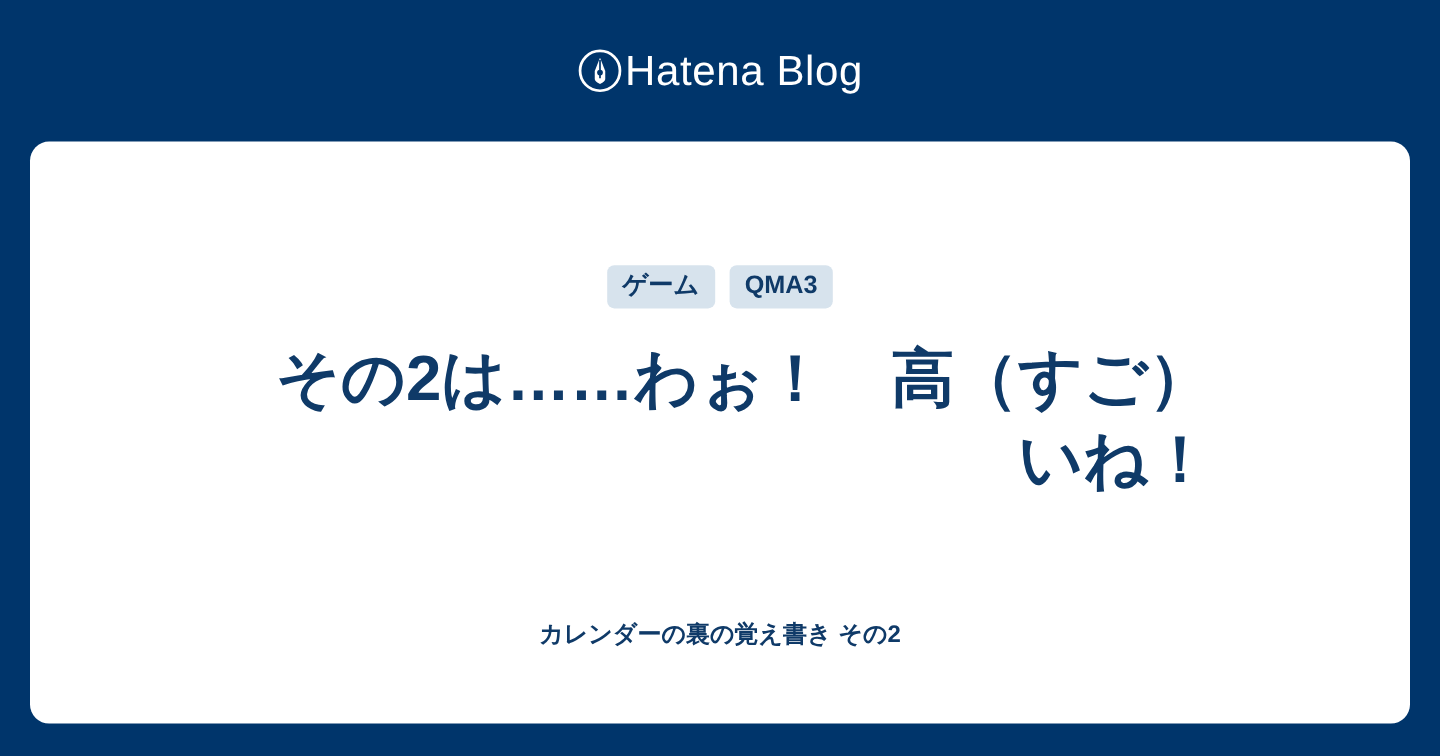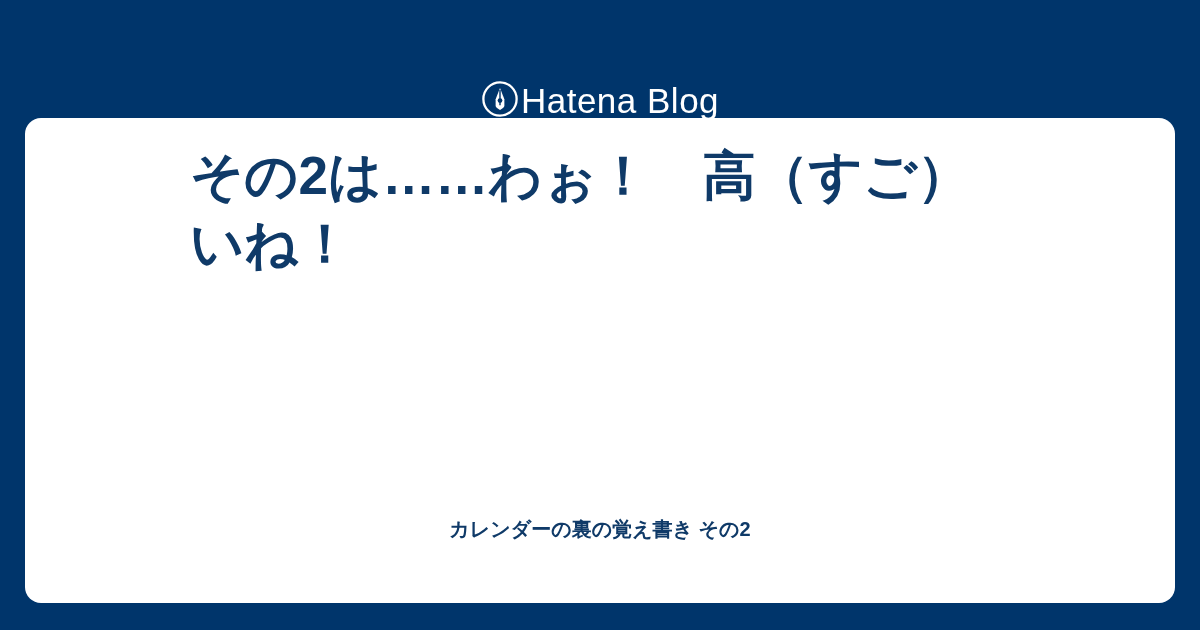--- a/index.html
+++ b/index.html
@@ -23,21 +23,21 @@
   }
 
   
   .brand-bar {
     position: absolute;
     top: 0;
     left: 0;
     width: 1200px;
     height: 118px;
     display: flex;
-    align-items: flex-end;
+    align-items: center;
     justify-content: center;
     gap: 2px;
   }
 
   .brand-logo {
     width: 38px;
     height: 38px;
     flex: 0 0 38px;
     display: block;
   }
@@ -86,21 +86,21 @@
     padding: 6px 13px 8px 13px;
     line-height: 1.05;
     white-space: nowrap;
     font-family: "Liberation Sans", "DejaVu Sans", sans-serif;
   }
 
   
   .entry-title {
     margin: 24px 0 0 0;
     width: 820px;
-    text-align: left;
+    text-align: right;
     color: #0f3a68;
     font-size: 53px;
     font-weight: 700;
     line-height: 1.28;
     letter-spacing: 0px;
     font-family: "Liberation Sans", "DejaVu Sans", sans-serif;
     word-break: break-all;
   }
 
   
@@ -127,20 +127,24 @@
       <circle cx="20" cy="20" r="17.5" fill="none" stroke="#ffffff" stroke-width="2.4"></circle>
       <path d="M20 8.5 L24.6 20.2 L24.6 27.2 Q24.6 29.4 20 31.5 Q15.4 29.4 15.4 27.2 L15.4 20.2 Z" fill="#ffffff"></path>
       <line x1="20" y1="10.5" x2="20" y2="26.5" stroke="#00356b" stroke-width="1.5"></line>
       <circle cx="20" cy="21.6" r="2.5" fill="#00356b"></circle>
     </svg>
     <span class="brand-name">Hatena Blog</span>
   </div>
 
   <div class="entry-card">
 
+    <div class="tag-row">
+      <span class="tag-chip">ゲーム</span>
+      <span class="tag-chip">QMA3</span>
+    </div>
 
     <h1 class="entry-title">その2は……わぉ！　高（すご）いね！</h1>
 
     <div class="blog-name">カレンダーの裏の覚え書き その2</div>
 
   </div>
 
 </div>
 
 </body></html>

